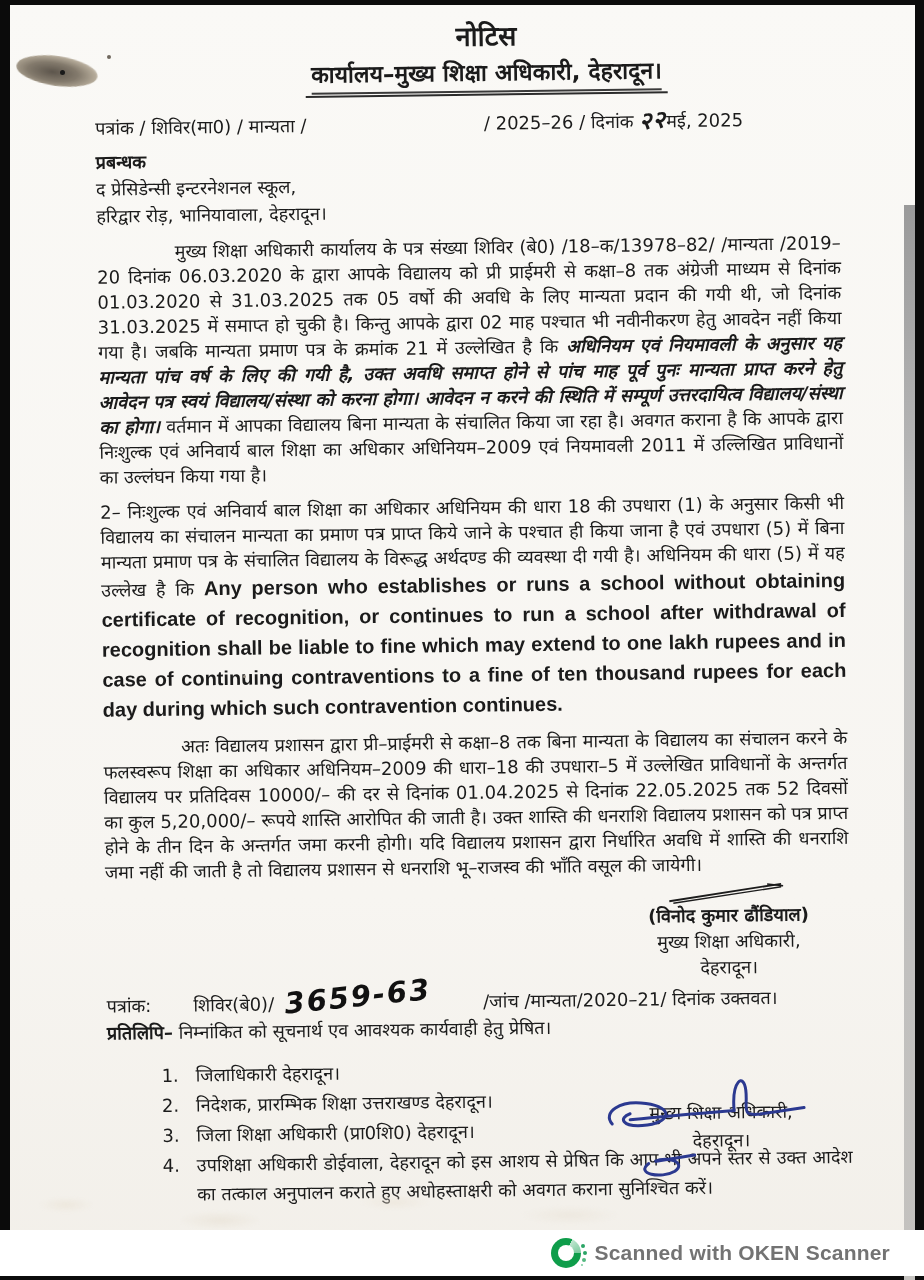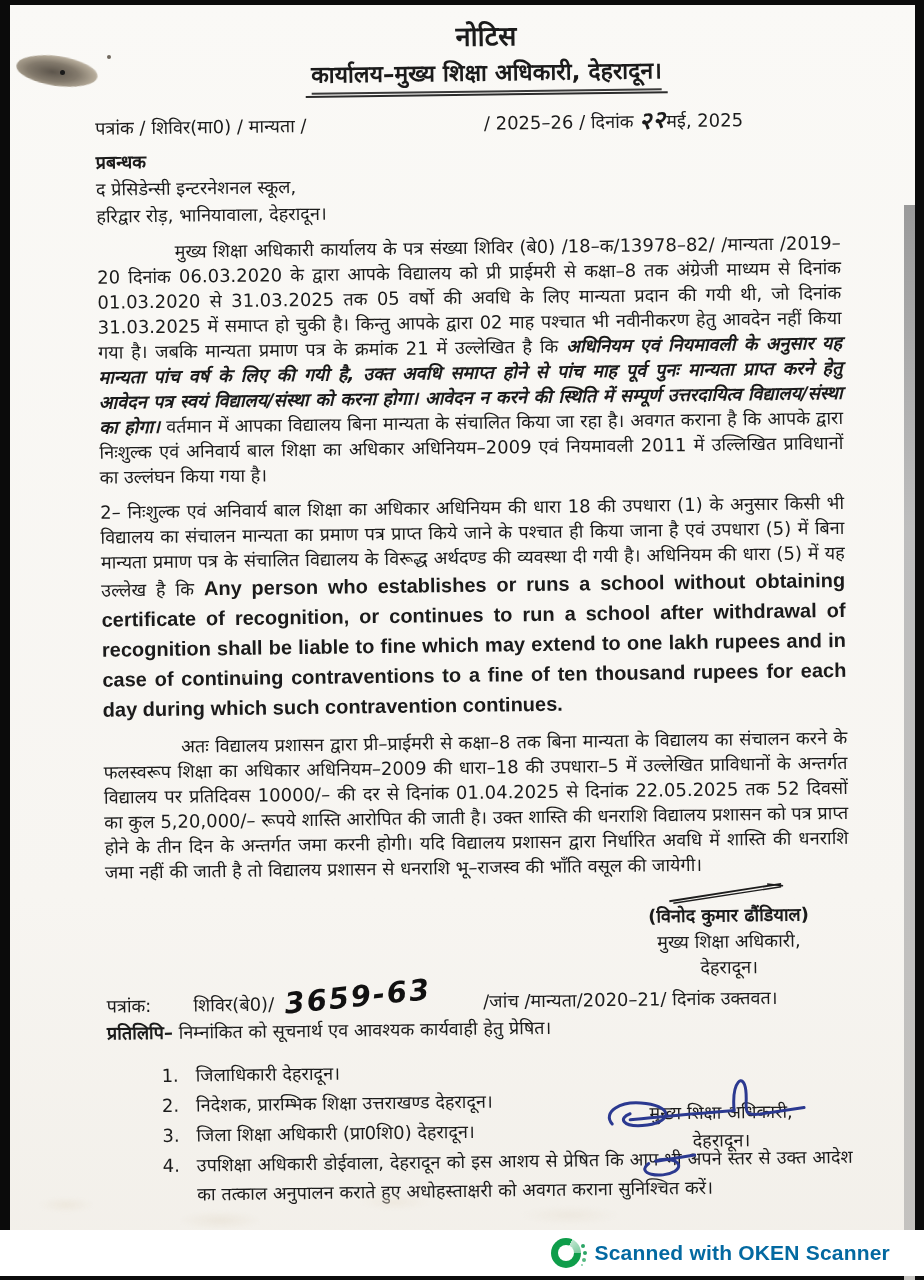--- a/index.html
+++ b/index.html
@@ -63,21 +63,21 @@
 
   
   .footer{position:absolute;left:0;bottom:4px;width:100%;height:46px;background:#ffffff;display:flex;align-items:center;justify-content:flex-end;box-sizing:border-box;padding-right:34px;}
   .badge{display:flex;align-items:center;gap:13px;}
   .oken-logo{position:relative;width:30px;height:30px;flex:0 0 30px;}
   .oken-ring{position:absolute;inset:0;border-radius:50%;
     background:conic-gradient(from 150deg, #0e9d4a 0deg, #0e9d4a 235deg, #bfe5cf 235deg, #7ccb9f 300deg, #0e9d4a 300deg);}
   .oken-ring::after{content:"";position:absolute;inset:7px;background:#fff;border-radius:50%;}
   .oken-dots{position:absolute;right:-4px;top:6px;width:4px;height:4px;border-radius:50%;background:#2ba566;
     box-shadow:2px 7px 0 0 #2ba566, 1px 14px 0 0 #55b981, -1px 19px 0 -1px #7ccb9f;}
-  .badge-text{font-family:"Liberation Sans",sans-serif;font-size:21px;font-weight:bold;color:#0369a1;letter-spacing:.2px;}
+  .badge-text{font-family:"Liberation Sans",sans-serif;font-size:21px;font-weight:bold;color:#737373;letter-spacing:.2px;}
 </style>
 </head>
 <body>
 
 <div class="scan">
 
   <div class="letter">
 
     <div class="title">नोटिस</div>
 

